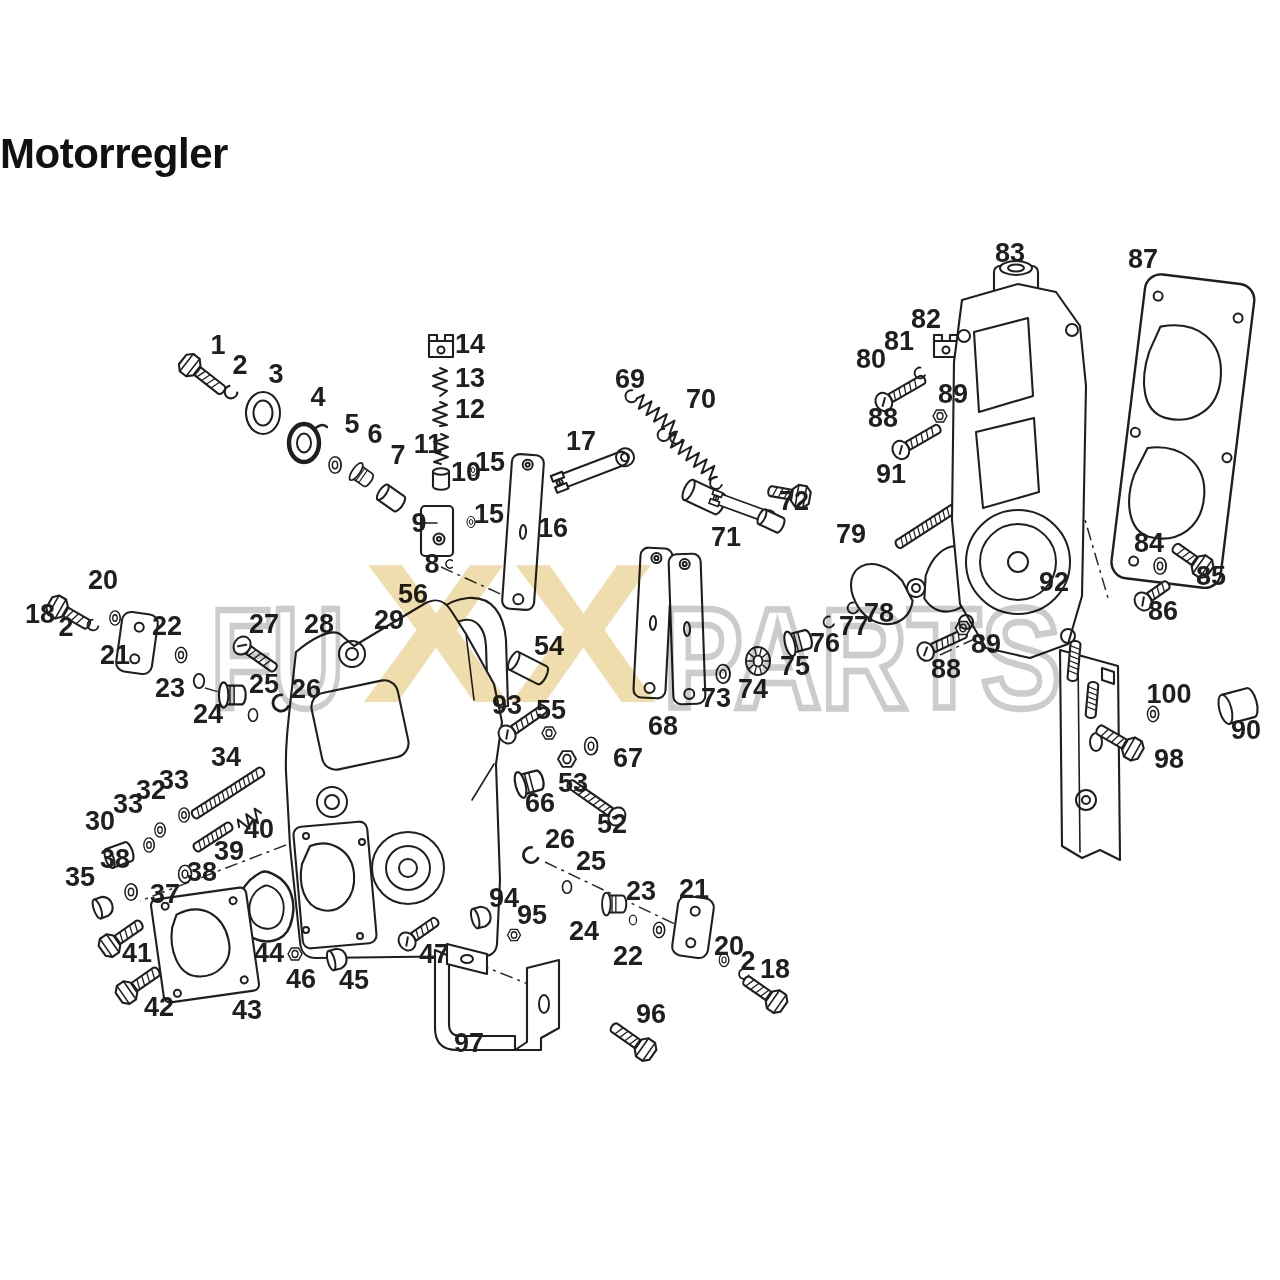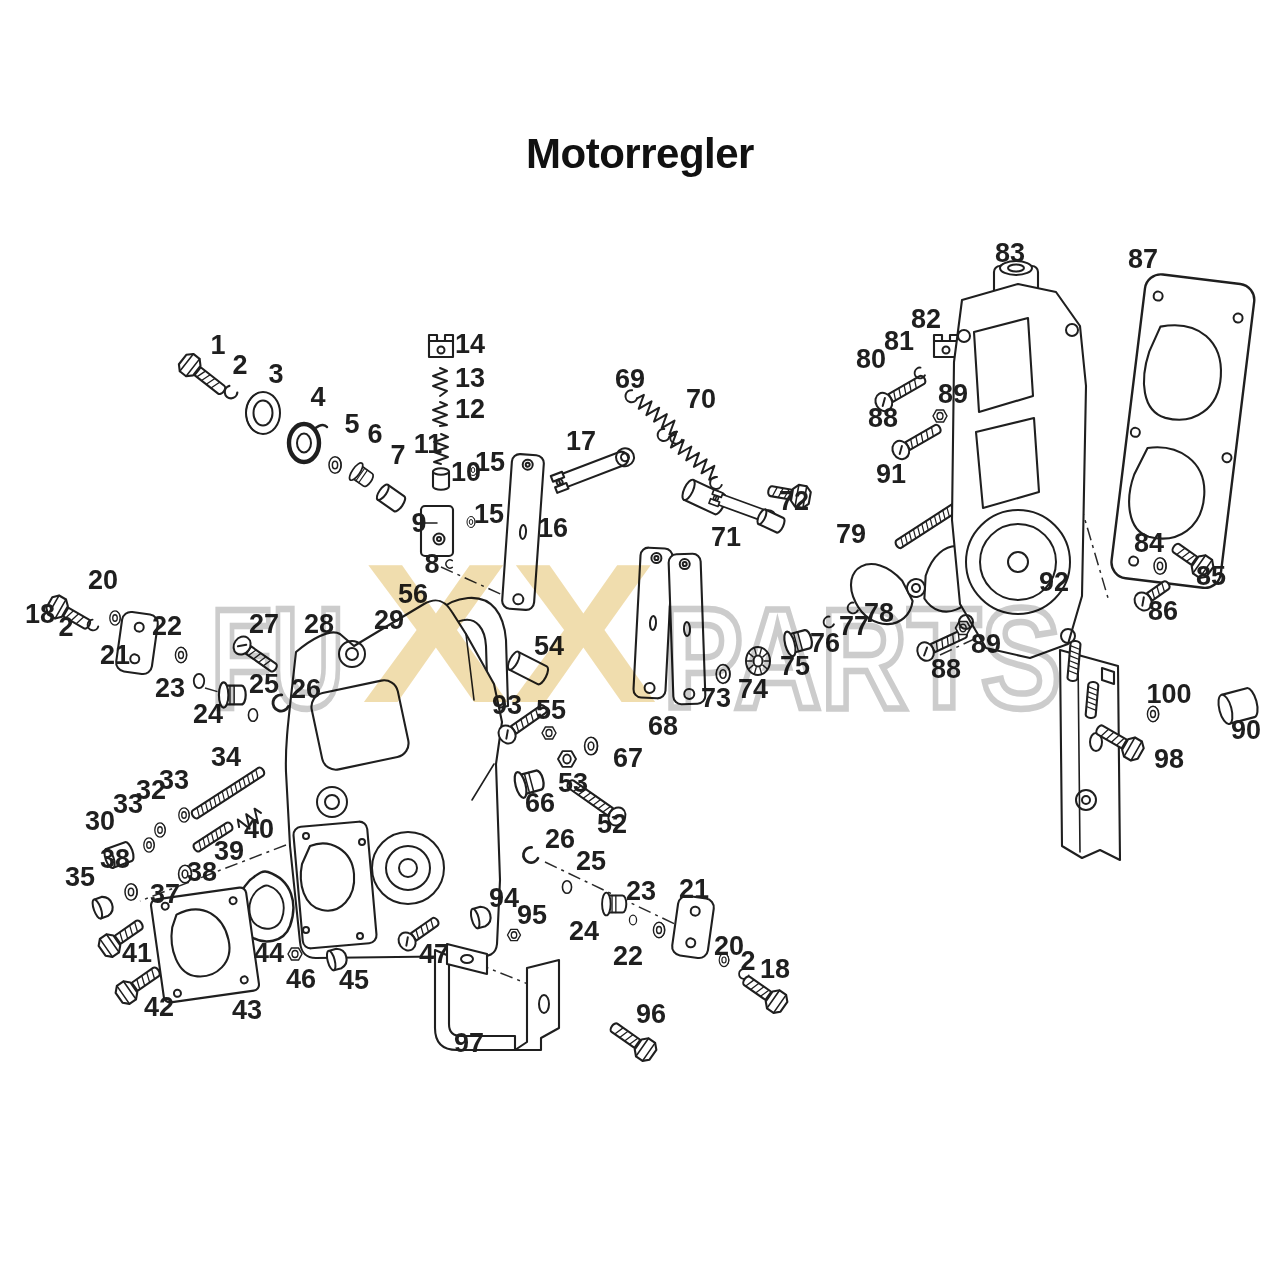--- a/index.html
+++ b/index.html
@@ -1,18 +1,18 @@
 <!DOCTYPE html>
 <html><head>
 <meta charset="utf-8">
 <style>
   html,body{margin:0;padding:0;background:#fff;}
   .stage{position:relative;width:1280px;height:1280px;background:#fff;overflow:hidden;
          font-family:"Liberation Sans",sans-serif;}
-  .title{position:absolute;left:0;right:0;top:130px;text-align:center;
+  .title{position:absolute;left:0;right:0;top:130px;
          font-size:42px;font-weight:600;letter-spacing:-0.5px;color:#111;}
   svg.layer{position:absolute;left:0;top:0;}
   svg#wm{mix-blend-mode:multiply;opacity:.95;pointer-events:none;}
 </style>
 </head>
 <body>
 
 <div class="stage">
   <div class="title">Motorregler</div>
   <svg id="art" class="layer" width="1280" height="1280" viewBox="0 0 1280 1280">

